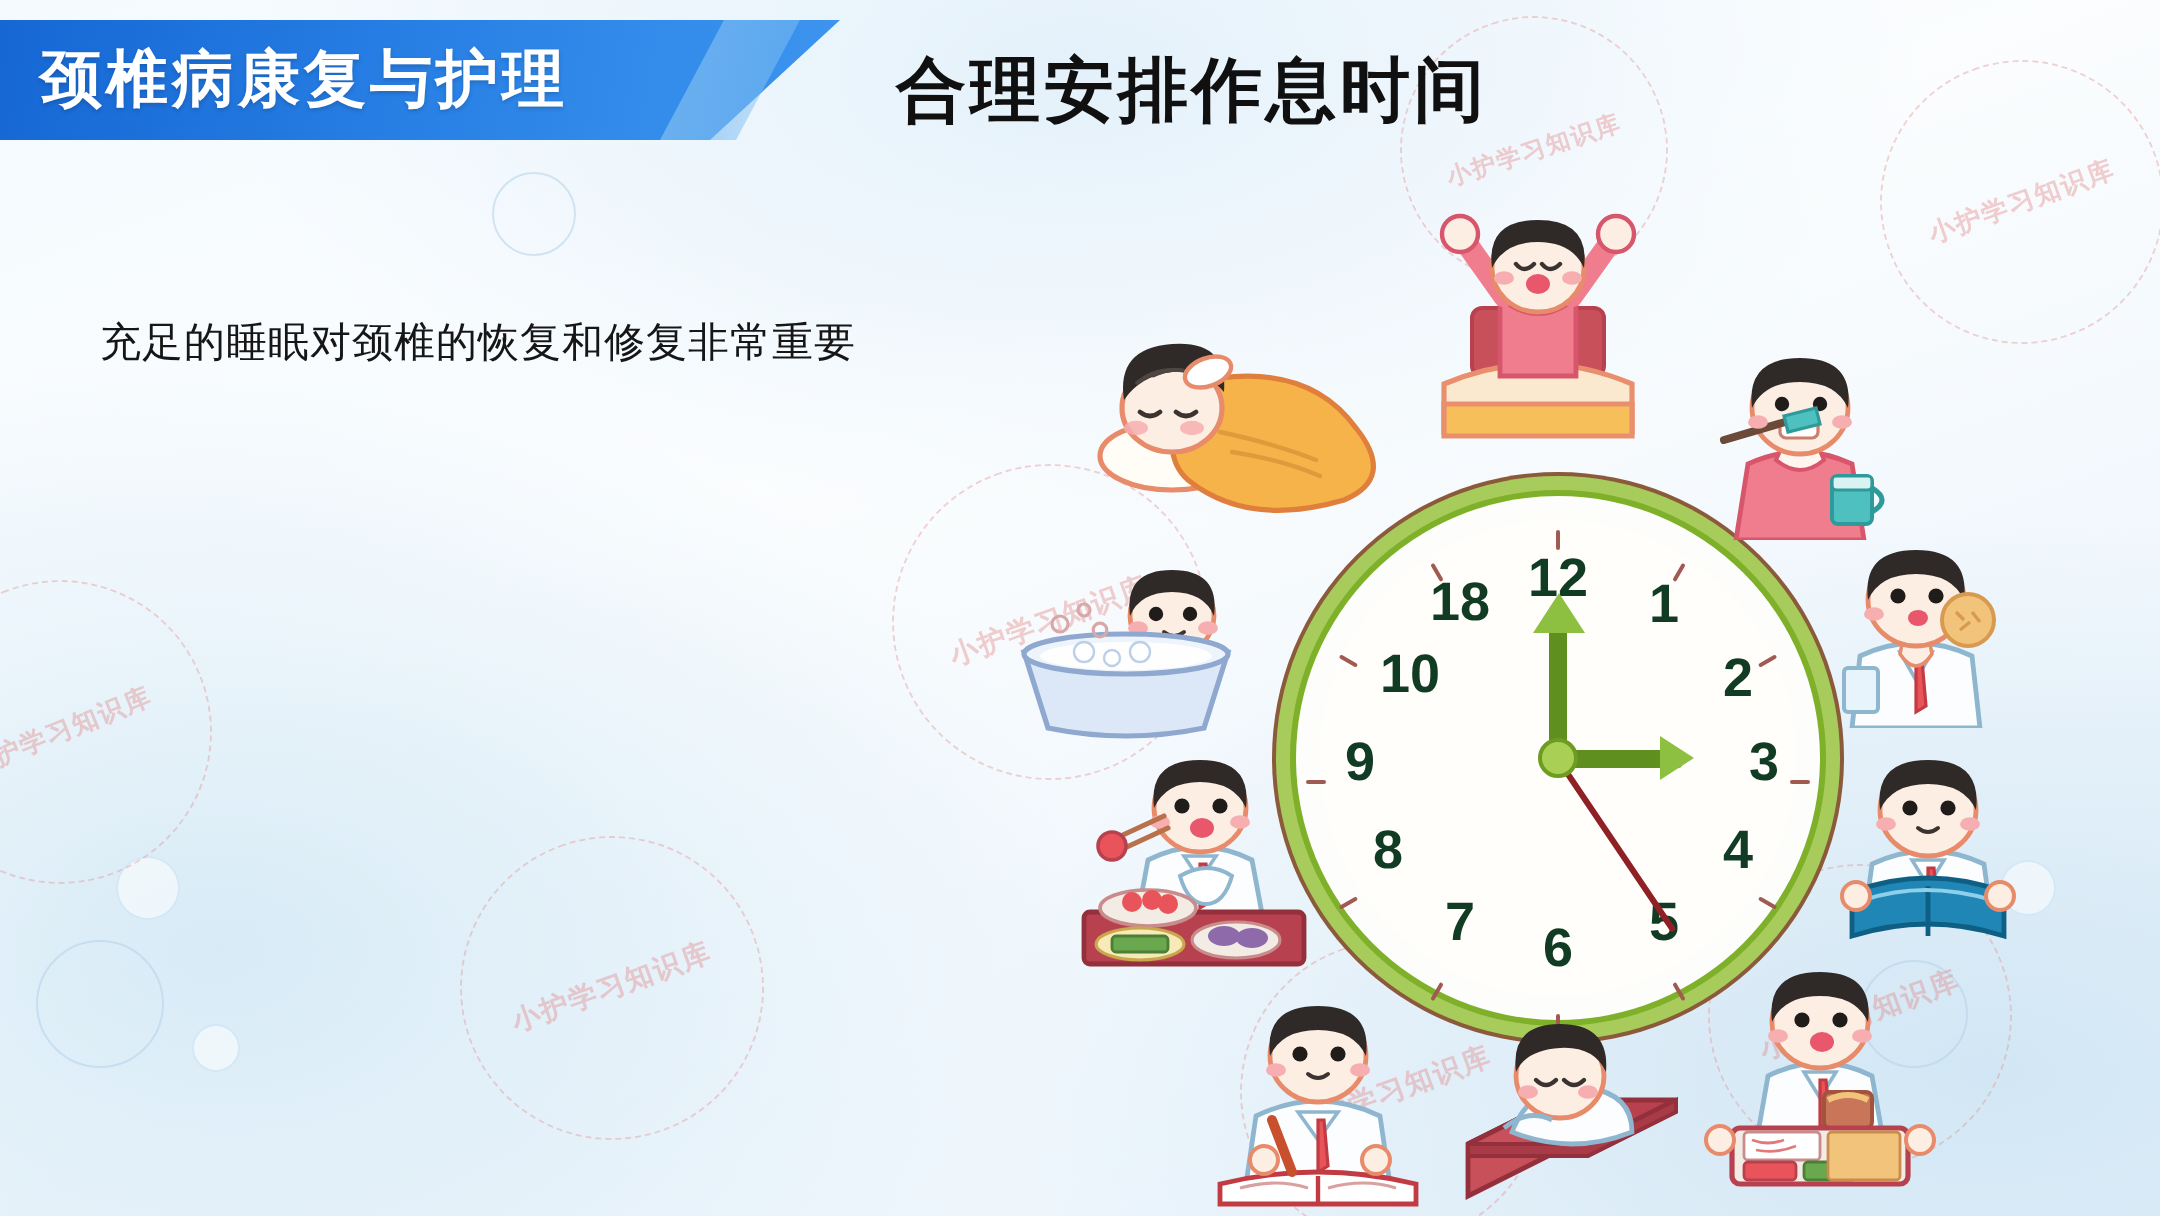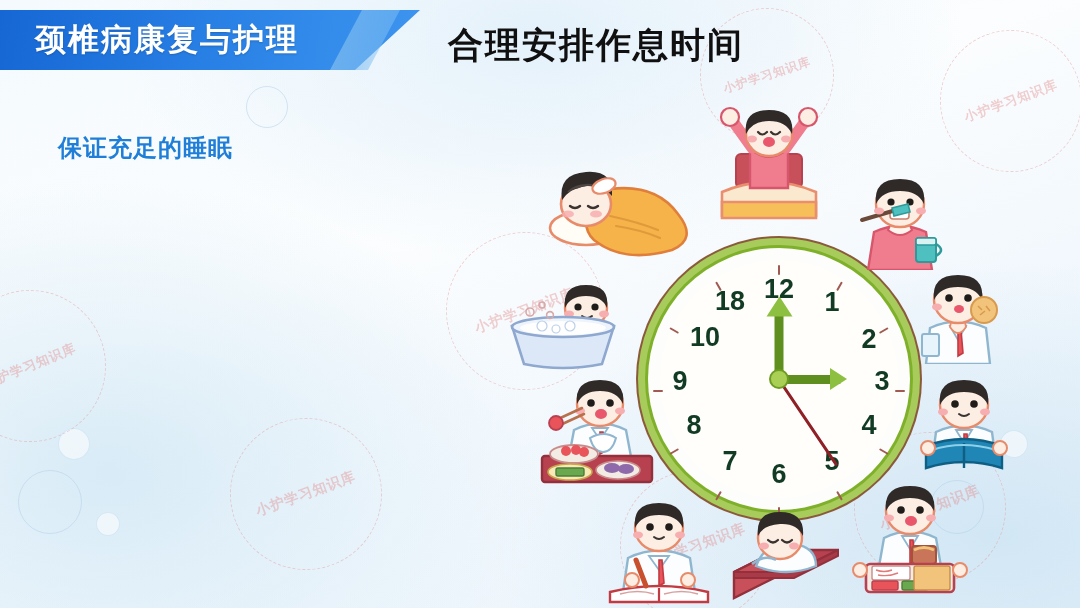--- a/index.html
+++ b/index.html
@@ -42,21 +42,21 @@
     display:flex;align-items:center;
   }
   #ribbon-sheen{
     position:absolute;left:330px;top:10px;height:60px;width:70px;
     background:linear-gradient(100deg,rgba(120,185,240,.85),rgba(150,205,245,.35));
     -webkit-clip-path:polygon(32px 0,70px 0,38px 60px,0 60px);
     clip-path:polygon(32px 0,70px 0,38px 60px,0 60px);
   }
   #ribbon-title{
     color:#fff;font-size:31px;font-weight:700;letter-spacing:2px;
-    padding-left:20px;text-shadow:0 1px 2px rgba(0,0,0,.18);margin-left:15px;
+    padding-left:20px;text-shadow:0 1px 2px rgba(0,0,0,.18);
   }
 
   #main-title{
     position:absolute;left:414px;top:22px;width:330px;text-align:right;
     font-size:35px;font-weight:700;color:#101010;letter-spacing:2px;
   }
 
   
   .sec{position:absolute;}
   .sec-head{
@@ -160,22 +160,22 @@
   </div>
 
   <div id="ribbon">
     <div id="ribbon-title">颈椎病康复与护理</div>
   </div>
   <div id="ribbon-sheen"></div>
 
   <div id="main-title">合理安排作息时间</div>
 
   <div class="sec" id="sec-sleep">
-    <div class="sec-head">保证充足的睡眠</div>
     <div class="sec-body">
+      <div class="sec-line">充足的睡眠对颈椎的恢复和修复非常重要</div>
     </div>
   </div>
 
   <div class="sec" id="sec-exercise">
   </div>
 
   <div id="clock">
     <div id="clock-face">
       <div class="tick" style="transform:rotate(0deg)"></div>
       <div class="tick" style="transform:rotate(30deg)"></div>

